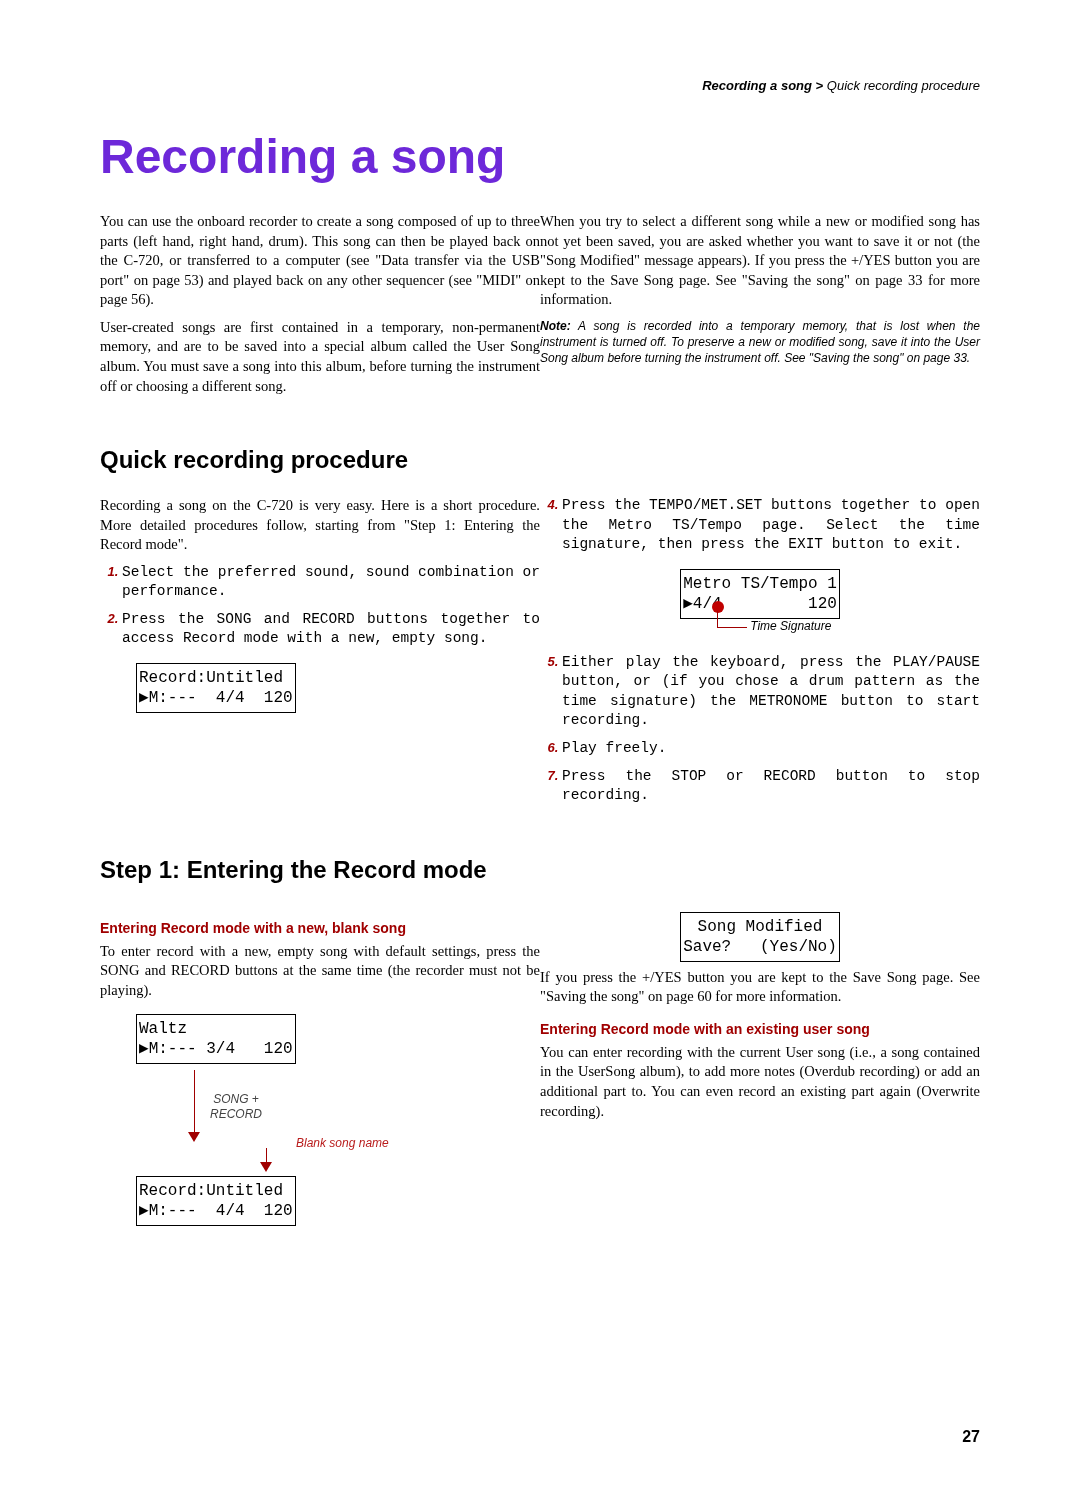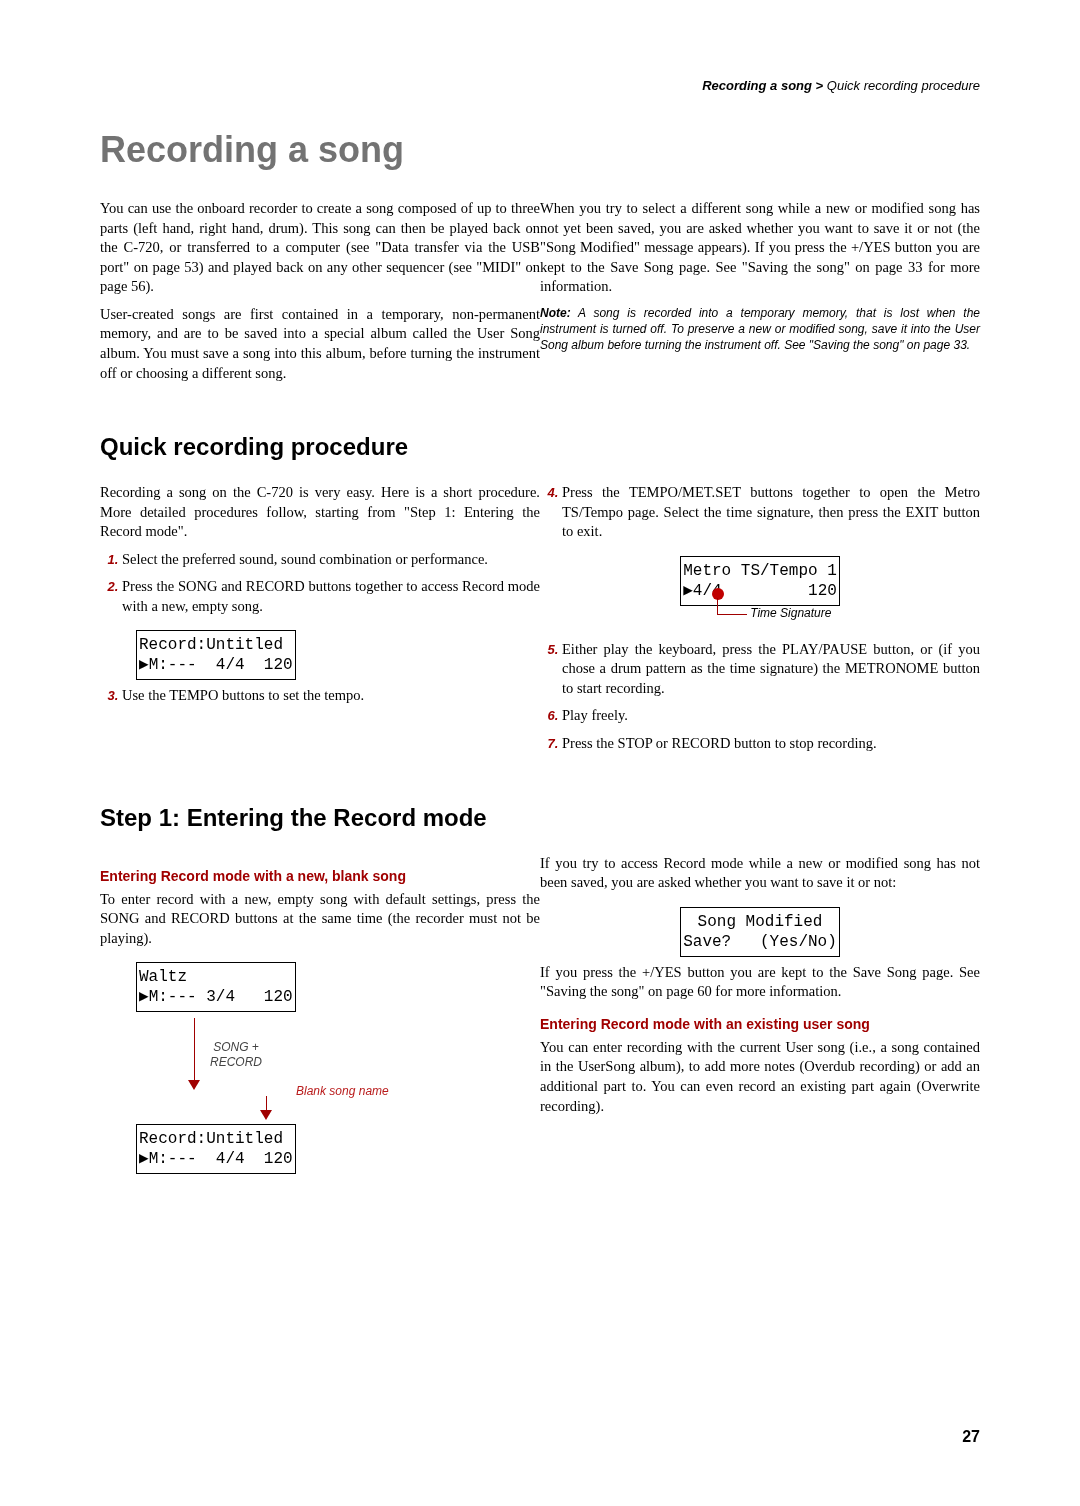--- a/index.html
+++ b/index.html
@@ -21,23 +21,23 @@
   .running-header {
     text-align: right;
     font-family: Verdana, Geneva, sans-serif;
     font-size: 13px;
     margin-bottom: 36px;
   }
   .running-header .bold { font-weight: bold; font-style: italic; }
   .running-header .rest { font-style: italic; }
   h1.chapter-title {
     font-family: Verdana, Geneva, sans-serif;
-    font-size: 36px;
-    font-weight: bold;
-    color: #737373;
+    font-size: 48px;
+    font-weight: bold;
+    color: #6d28d9;
     margin: 0 0 28px 0;
   }
   .columns {
     display: flex;
   }
   .col {
     flex: 1;
     width: 50%;
   }
   p {
@@ -57,20 +57,21 @@
   h2.section-title {
     font-family: Verdana, Geneva, sans-serif;
     font-size: 24px;
     font-weight: bold;
     color: #000;
     margin: 42px 0 22px 0;
   }
   ol.steps {
     padding-left: 22px;
     margin: 0;
+    font-family: Liberation Mono, monospace;
   }
   ol.steps li {
     font-size: 14.5px;
     line-height: 1.35;
     margin-bottom: 8px;
     text-align: justify;
   }
   ol.steps li::marker {
     font-family: Verdana, Geneva, sans-serif;
     font-weight: bold;
@@ -238,23 +239,20 @@
     <div class="col">
       <p>Recording a song on the C-720 is very easy. Here is a short procedure. More detailed procedures follow, starting from "Step 1: Entering the Record mode".</p>
       <ol class="steps">
         <li>Select the preferred sound, sound combination or performance.</li>
         <li>Press the SONG and RECORD buttons together to access Record mode with a new, empty song.</li>
       </ol>
       <div class="lcd-wrap left">
         <div class="lcd">Record:Untitled
 ▶M:---  4/4  120</div>
       </div>
-      <ol class="steps" start="3">
-        <li>Use the TEMPO buttons to set the tempo.</li>
-      </ol>
     </div>
     <div class="col">
       <ol class="steps" start="4">
         <li>Press the TEMPO/MET.SET buttons together to open the Metro TS/Tempo page. Select the time signature, then press the EXIT button to exit.</li>
       </ol>
       <div class="lcd-wrap" style="position:relative; height:90px;">
         <span class="ts-pointer">
           <div class="lcd">Metro TS/Tempo 1
 ▶4/4         120</div>
           <div class="ts-dot"></div>
@@ -289,21 +287,20 @@
         <div class="blank-label-row">
           <div class="lbl">Blank song name</div>
           <div class="line2"></div>
           <div class="head2"></div>
         </div>
         <div class="lcd">Record:Untitled
 ▶M:---  4/4  120</div>
       </div>
     </div>
     <div class="col">
-      <p>If you try to access Record mode while a new or modified song has not been saved, you are asked whether you want to save it or not:</p>
       <div class="lcd-wrap">
         <div class="lcd">Song Modified
 Save?   (Yes/No)</div>
       </div>
       <p>If you press the +/YES button you are kept to the Save Song page. See "Saving the song" on page 60 for more information.</p>
       <h3 class="sub">Entering Record mode with an existing user song</h3>
       <p>You can enter recording with the current User song (i.e., a song contained in the UserSong album), to add more notes (Overdub recording) or add an additional part to. You can even record an existing part again (Overwrite recording).</p>
     </div>
   </div>
 

